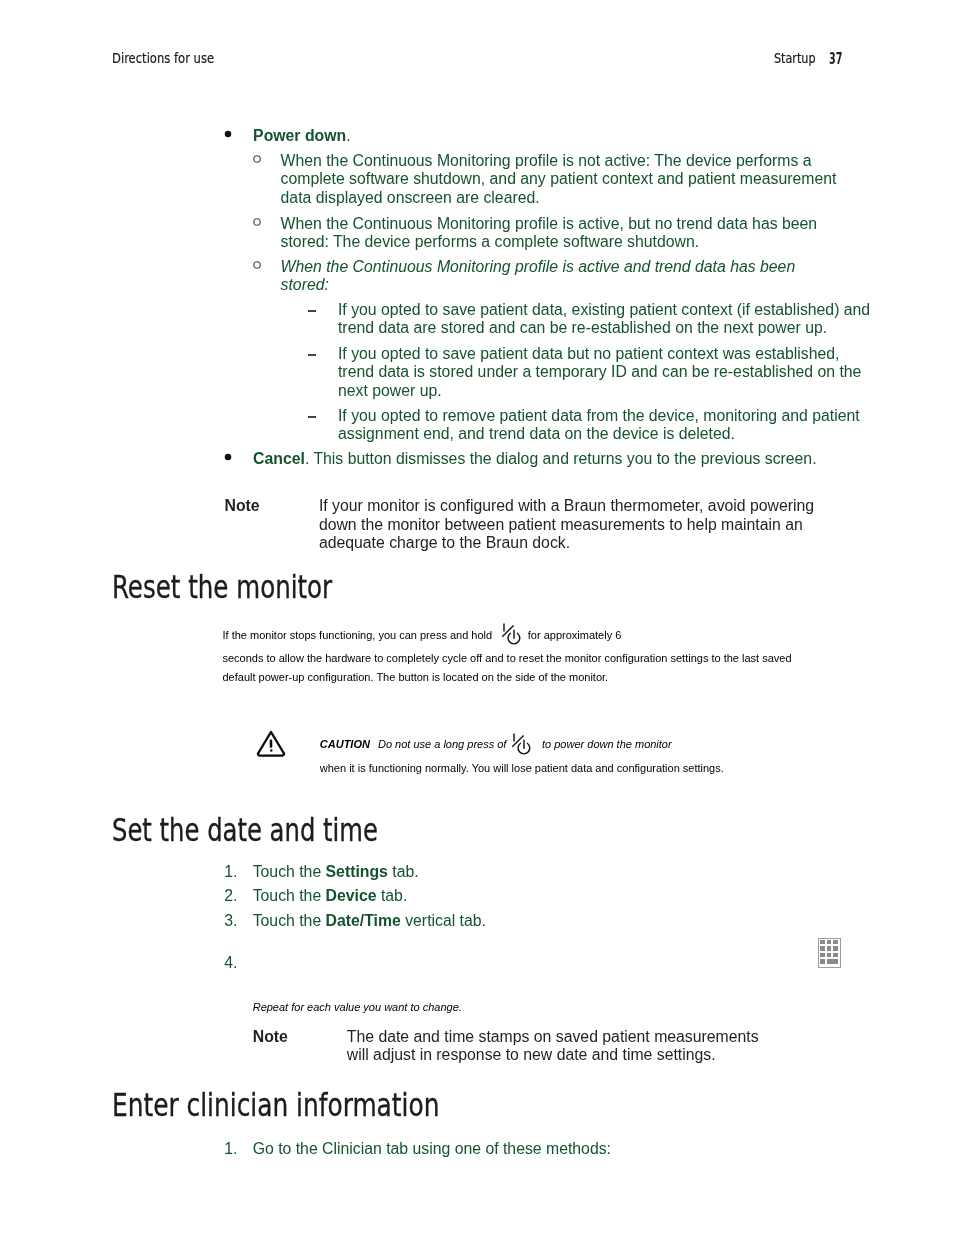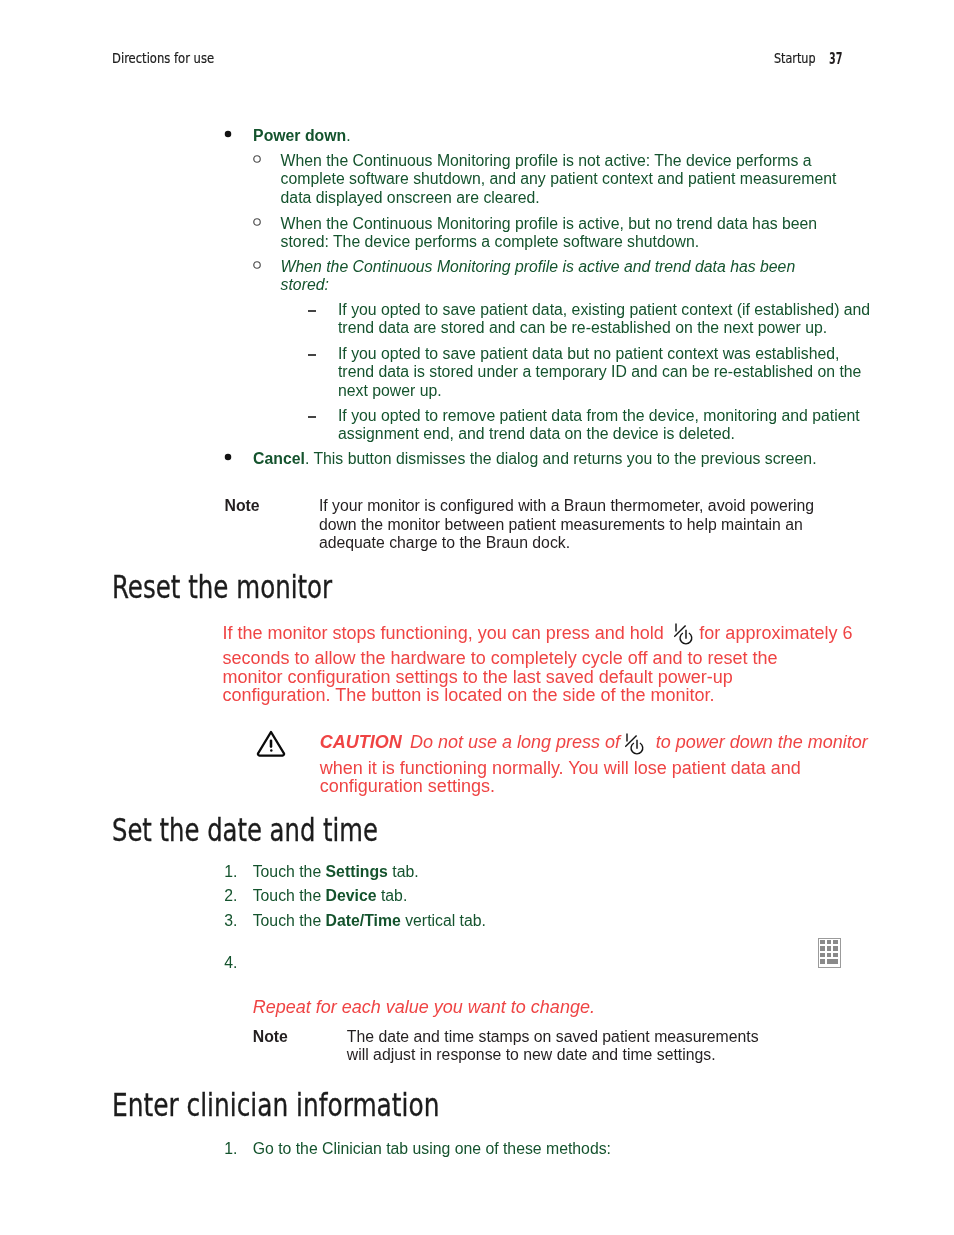--- a/index.html
+++ b/index.html
@@ -22,21 +22,21 @@
               transform-origin:left top; white-space:nowrap; }
 
   
   h1.sec { position:absolute; margin:0; font-weight:normal; font-size:31.6px;
            left:111.9px; color:#1c1c1c; line-height:1;
            -webkit-text-stroke:0.32px #1c1c1c;
            transform:scaleX(0.863); transform-origin:left top;
            white-space:nowrap; }
 
   
-  .tb { position:absolute; font-size:18px; line-height:18.6px; color:#ef4444; }
+  .tb { position:absolute; font-size:11px; line-height:18.6px; color:#000000; }
   b, .b { font-weight:bold; }
 
   
   .li { position:absolute; font-size:15.8px; line-height:18.6px; color:#14532d; }
   .li .mk { position:absolute; display:block; }
   .li .tx { display:block; }
 
   
   .l1 { left:224.8px; width:680px; }
   .l1 .mk { left:-0.6px; top:3.5px; width:8px; height:8px; font-size:0; line-height:0; }

